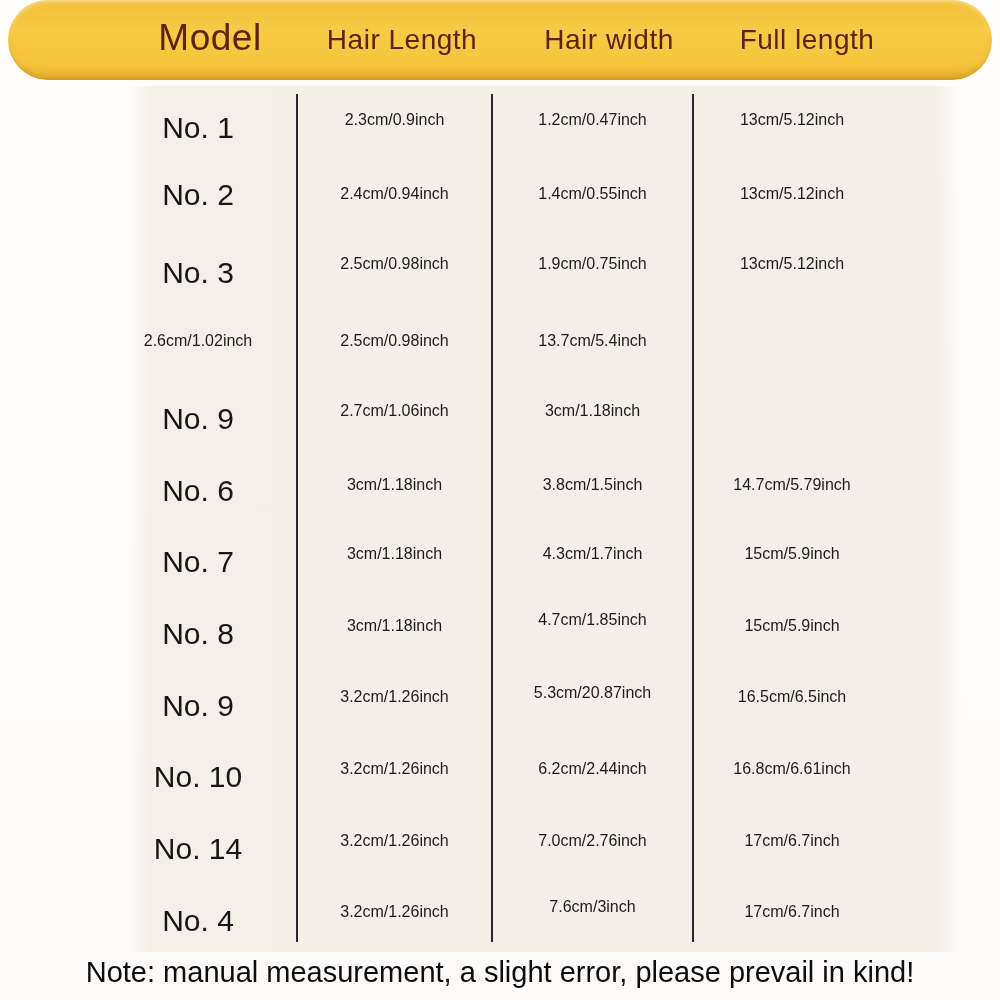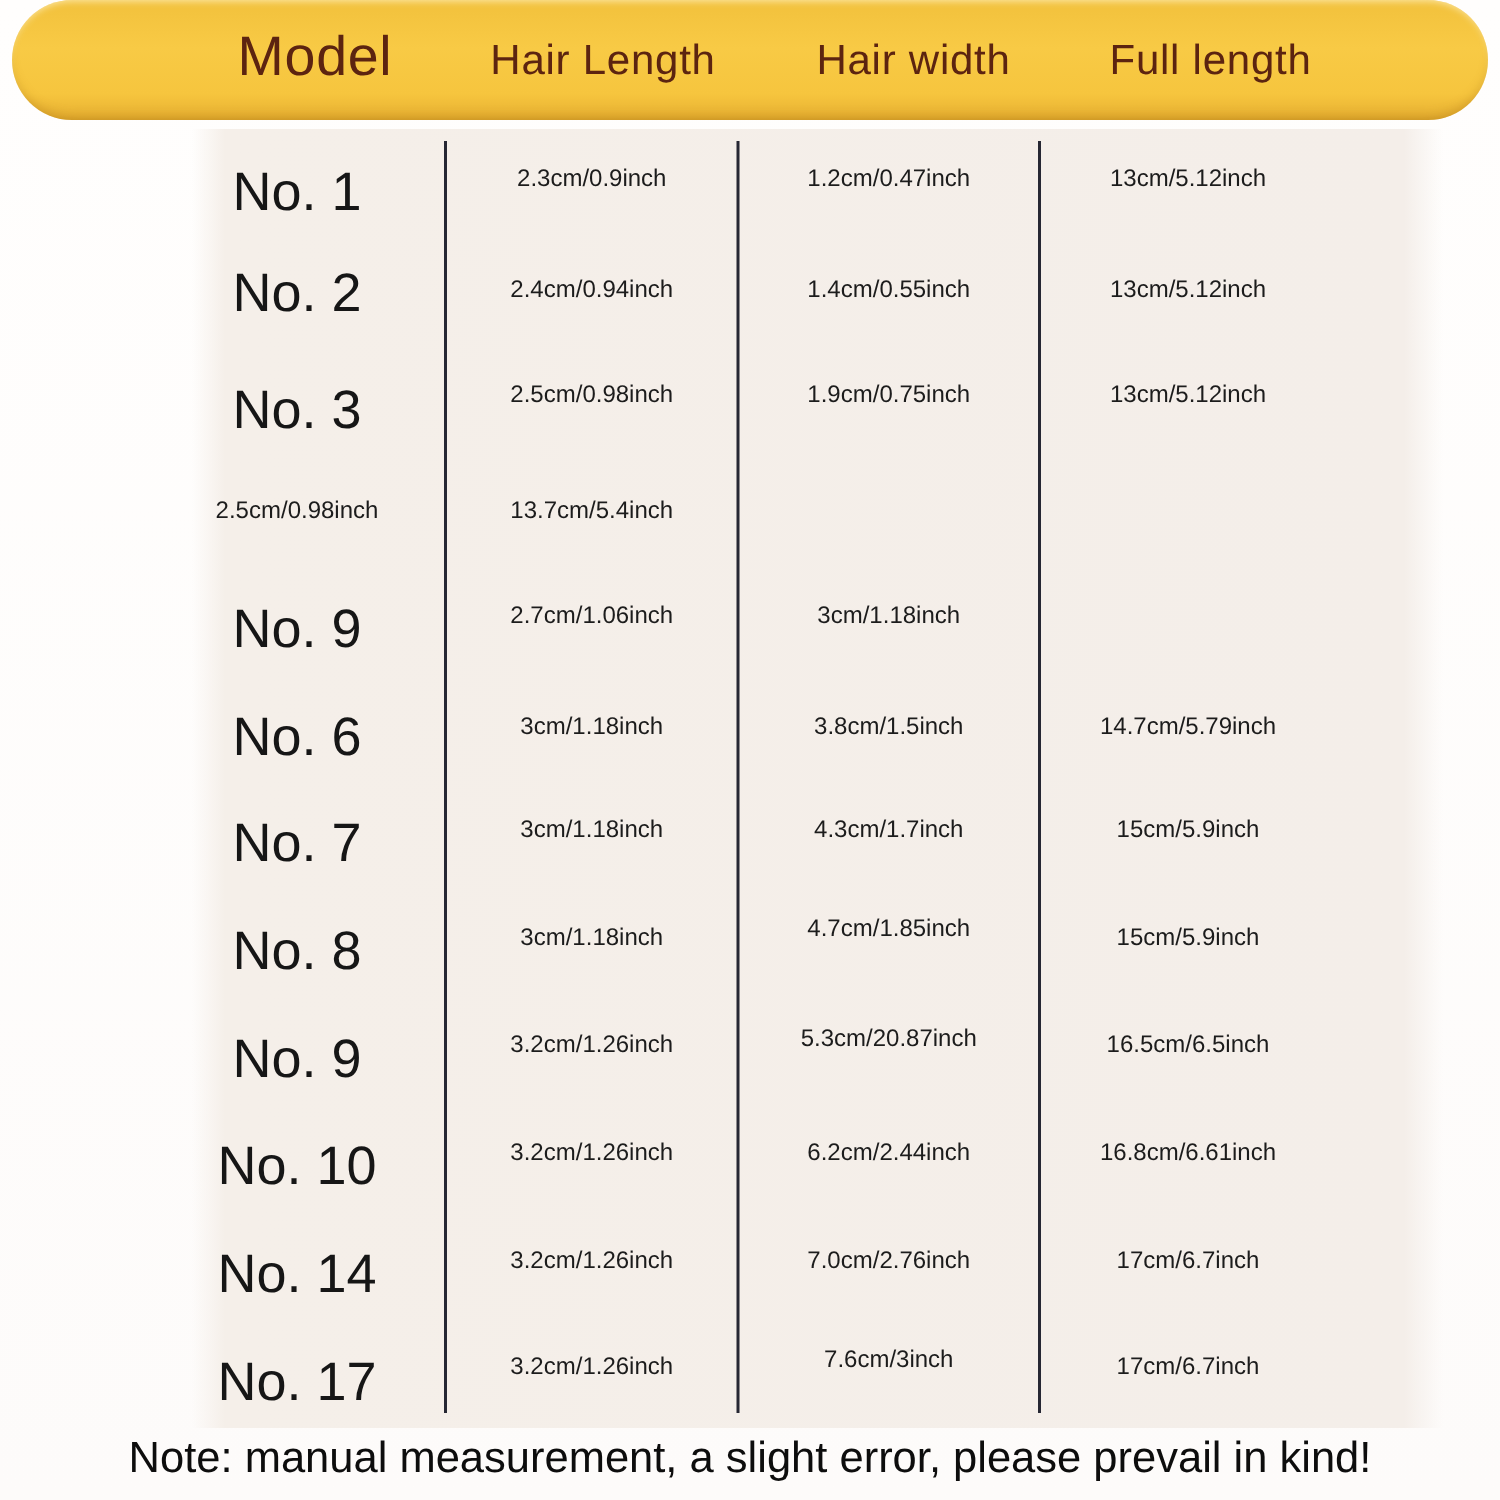--- a/index.html
+++ b/index.html
@@ -51,21 +51,21 @@
     display:grid;
     grid-template-columns:198px 195px 201px 198px;
     align-items:center;
   }
   .cell{
     text-align:center;
     color:#1c1c1c;
     font-size:16px;
     white-space:nowrap;
   }
-  .cell.model{font-size:36px;color:#161616;margin-top:17px;}
+  .cell.model{font-size:30px;color:#161616;margin-top:17px;}
   
   .row:nth-child(1){transform:translateY(-4px);}
   .row:nth-child(2){transform:translateY(-9px);}
   .row:nth-child(2) .value{transform:translateY(7px);}
   .row:nth-child(3){transform:translateY(-3px);}
   .row:nth-child(4) .value{transform:translateY(2px);}
   .row:nth-child(6) .value{transform:translateY(3px);}
   .row:nth-child(8) .cell:nth-child(3){transform:translateY(-6px);}
   .row:nth-child(9) .cell:nth-child(3){transform:translateY(-4px);}
   .row:nth-child(12) .cell:nth-child(3){transform:translateY(-5px);}
@@ -110,20 +110,21 @@
     </div>
 
     <div class="row">
       <div class="cell model">No. 3</div>
       <div class="cell value">2.5cm/0.98inch</div>
       <div class="cell value">1.9cm/0.75inch</div>
       <div class="cell value">13cm/5.12inch</div>
     </div>
 
     <div class="row">
+      <div class="cell value">2.6cm/1.02inch</div>
       <div class="cell value">2.5cm/0.98inch</div>
       <div class="cell value">13.7cm/5.4inch</div>
     </div>
 
     <div class="row">
       <div class="cell model">No. 9</div>
       <div class="cell value">2.7cm/1.06inch</div>
       <div class="cell value">3cm/1.18inch</div>
     </div>
 
@@ -163,21 +164,21 @@
     </div>
 
     <div class="row">
       <div class="cell model">No. 14</div>
       <div class="cell value">3.2cm/1.26inch</div>
       <div class="cell value">7.0cm/2.76inch</div>
       <div class="cell value">17cm/6.7inch</div>
     </div>
 
     <div class="row">
-      <div class="cell model">No. 17</div>
+      <div class="cell model">No. 4</div>
       <div class="cell value">3.2cm/1.26inch</div>
       <div class="cell value">7.6cm/3inch</div>
       <div class="cell value">17cm/6.7inch</div>
     </div>
 
   </div>
 
   <div class="note">Note: manual measurement, a slight error, please prevail in kind!</div>
 
 </div>

